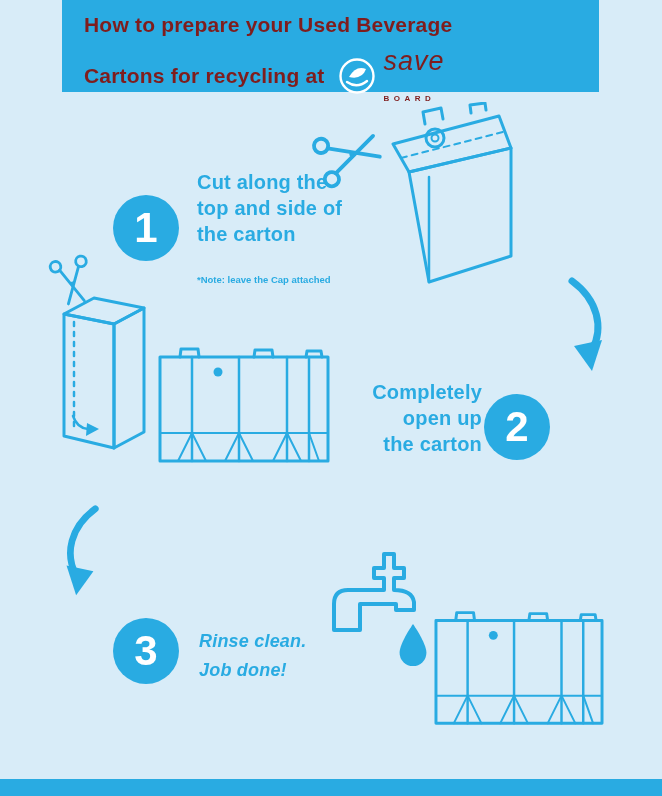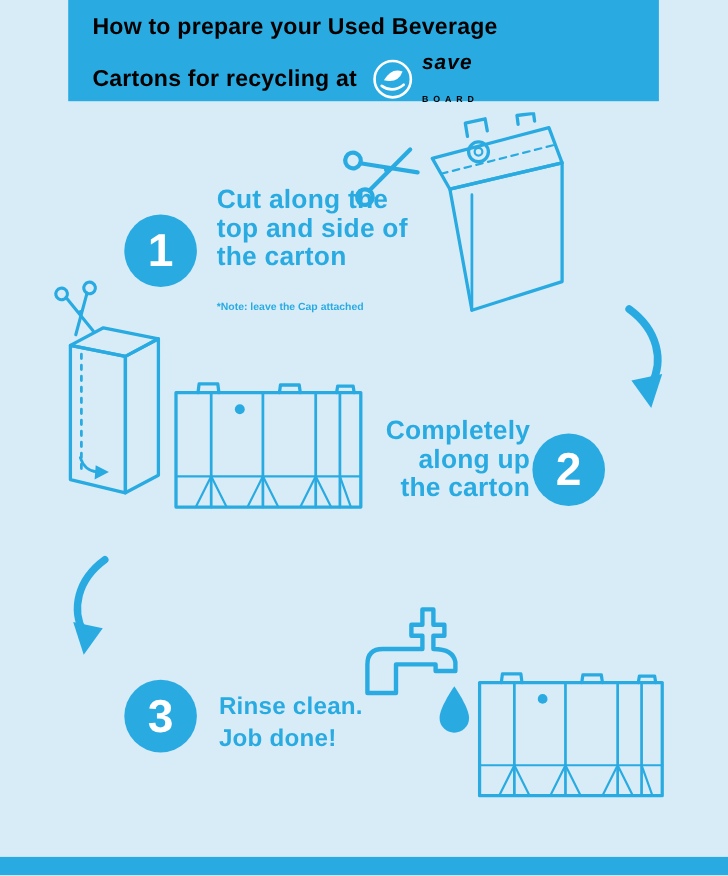--- a/index.html
+++ b/index.html
@@ -7,39 +7,39 @@
     position:relative;
     width:662px;height:796px;
     background:#D8ECF8;
     overflow:hidden;
     font-family:"Liberation Sans", sans-serif;
   }
   .abs{position:absolute;}
   
   .header{
     left:62px;top:0;width:537px;height:92px;
-    background:#29ABE2;color:#000000;
+    background:#29ABE2;color:#7f1d1d;
     padding:13px 0 0 22px;box-sizing:border-box;
   }
   .header-line1{font-size:21px;font-weight:700;letter-spacing:.2px;}
   .header-line2{display:flex;align-items:center;gap:12px;margin-top:11px;}
   .header-line2 .t{font-size:21px;font-weight:700;letter-spacing:.2px;text-align:right;}
   .logo{display:flex;align-items:center;gap:7px;}
   .logo-text{display:flex;flex-direction:column;line-height:1;}
-  .logo-save{font-style:italic;font-weight:700;font-size:19px;letter-spacing:1px;}
+  .logo-save{font-style:italic;font-weight:400;font-size:27px;letter-spacing:1px;}
   .logo-board{font-size:8px;font-weight:700;letter-spacing:4.5px;margin-top:20px;}
   
   .step-circle{
     width:66px;height:66px;border-radius:50%;
     background:#29ABE2;color:#FFFFFF;
     display:flex;align-items:center;justify-content:center;
     font-size:42px;font-weight:700;
   }
   .step-label{
-    color:#29ABE2;font-weight:700;font-size:24px;line-height:26px;
+    color:#29ABE2;font-weight:700;font-size:20px;line-height:26px;
     white-space:pre-line;letter-spacing:.2px;
   }
   .step-note{
     color:#29ABE2;font-weight:700;font-size:9.5px;margin-top:27px;
   }
   .right{text-align:right;}
   .bottom-bar{left:0;top:779px;width:662px;height:17px;background:#29ABE2;}
 </style>
 </head>
 <body>
@@ -155,37 +155,37 @@
         <line x1="81" y1="88" x2="67" y2="116" stroke-width="2"></line>
         <line x1="81" y1="88" x2="95" y2="116" stroke-width="2"></line>
         <line x1="129" y1="88" x2="115" y2="116" stroke-width="2"></line>
         <line x1="129" y1="88" x2="143" y2="116" stroke-width="2"></line>
         <line x1="151" y1="88" x2="161" y2="116" stroke-width="2"></line>
       </g>
     </svg>
   </div>
 
   <div class="abs right step-label" style="left:330px;top:379px;width:152px;">Completely
-along up
+open up
 the carton</div>
   <div class="abs step-circle" style="left:484px;top:394px;">
     <span>2</span>
   </div>
 
   <div class="abs" style="left:56px;top:504px;">
     <svg width="46" height="96" viewBox="0 0 46 100">
       <path d="M 40,5 C 14,24 8,52 20,74" stroke="#29ABE2" fill="none" stroke-width="7" stroke-linecap="round"></path>
       <polygon points="10,64 20,95 38,70" fill="#29ABE2"></polygon>
     </svg>
   </div>
 
   <div class="abs step-circle" style="left:113px;top:618px;">
     <span>3</span>
   </div>
-  <div class="abs step-label" style="left:199px;top:627px;width:170px;font-size:22px;line-height:29px;">Rinse clean.
+  <div class="abs step-label" style="left:199px;top:627px;width:170px;font-size:18px;line-height:29px;font-style:italic;">Rinse clean.
 Job done!</div>
 
   <div class="abs" style="left:326px;top:540px;">
     <svg width="104" height="96" viewBox="0 0 104 96">
       <path d="M 8,90 L 8,64 Q 8,50 22,50 L 58,50 L 58,38 L 48,38 L 48,28 L 58,28 L 58,14 L 68,14 L 68,28 L 78,28 L 78,38 L 68,38 L 68,50 Q 86,50 88,62 L 88,70 L 70,70 L 70,64 L 34,64 L 34,90 Z" stroke="#29ABE2" fill="none" stroke-width="4" stroke-linejoin="round"></path>
     </svg>
   </div>
   <div class="abs" style="left:398px;top:622px;">
     <svg width="30" height="46" viewBox="0 0 30 48">
       <path d="M 15,2 C 15,2 29,22 29,32 a 14,14 0 1 1 -28,0 C 1,22 15,2 15,2 Z" fill="#29ABE2"></path>

